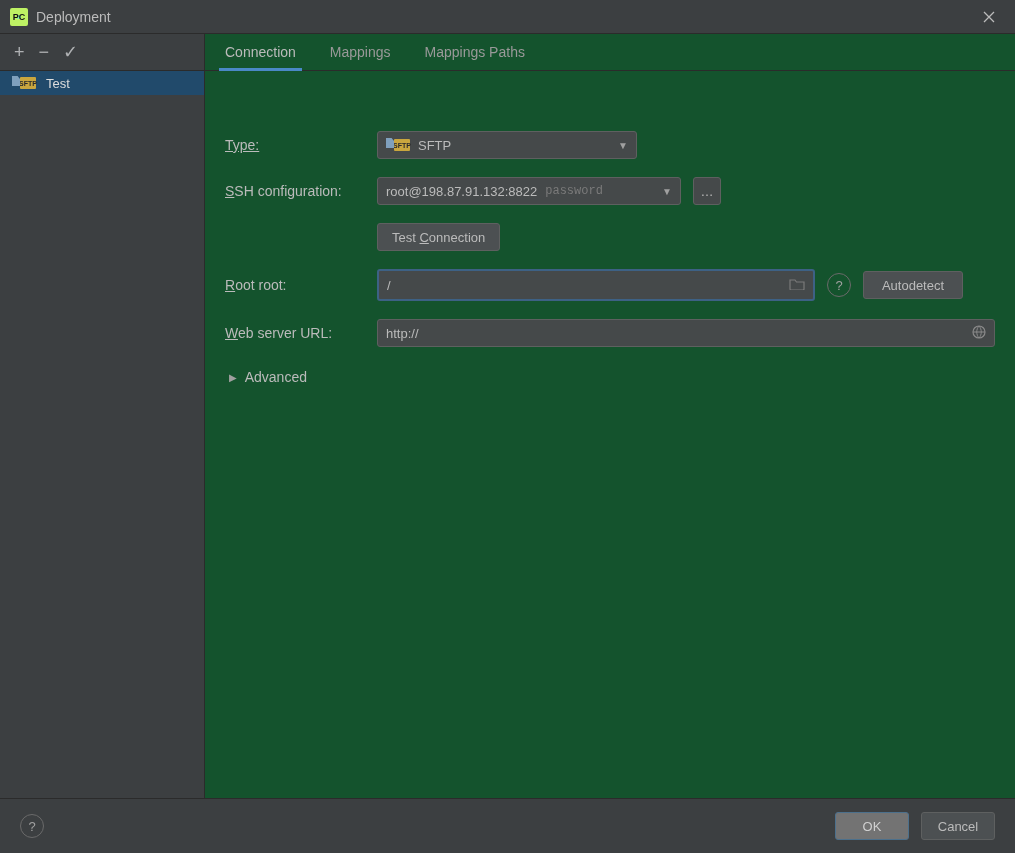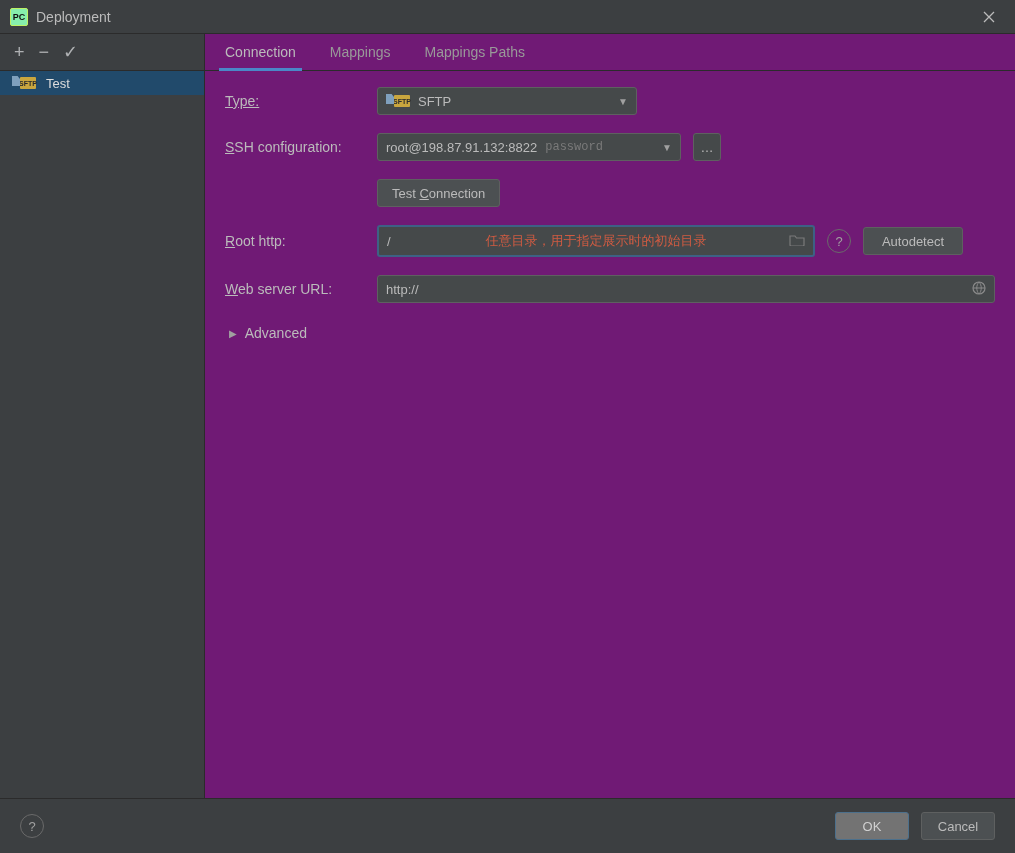--- a/index.html
+++ b/index.html
@@ -19,21 +19,21 @@
     height: 34px;
     display: flex;
     align-items: center;
     padding: 0 10px;
     background: #3c3f41;
     border-bottom: 1px solid #2b2b2b;
   }
   .titlebar .app-icon {
     width: 18px; height: 18px;
     background: #86efac;
-    border: 1px solid #bef264;
+    border: 7px solid #bef264;
     margin-right: 8px;
     display:flex; align-items:center; justify-content:center;
     font-size:9px; font-weight:bold; color:#111;
     border-radius:2px;
   }
   .titlebar .title { flex:1; color:#bbbbbb; font-size:14px; }
   .titlebar .close {
     width:32px; height:100%;
     display:flex; align-items:center; justify-content:center;
     color:#bbbbbb; cursor:pointer;
@@ -125,21 +125,22 @@
     position:relative;
     top:-3px;
     clip-path: polygon(0 0, 70% 0, 100% 30%, 100% 100%, 0 100%);
   }
 
   
   .content {
     flex:1;
     display:flex;
     flex-direction:column;
-    background:#701a75;
+    background:#14532d;
+    gap:44px;
   }
 
   .tabs {
     height: 37px;
     display:flex;
     align-items:flex-end;
     padding: 0 14px;
     border-bottom: 1px solid #2b2b2b;
     gap: 22px;
   }
@@ -424,25 +425,24 @@
         <div class="label"></div>
         <div class="btn">
           <span>Test&nbsp;</span>
             <span style="text-decoration:underline">C</span>
             <span>onnection</span>
         </div>
       </div>
 
       <div class="row">
         <div class="label">
-          <span class="ul">R</span><span>oot http:</span>
+          <span class="ul">R</span><span>oot root:</span>
         </div>
         <div class="rootpath-input">
           <span class="val">/</span>
-          <span class="overlay-note">任意目录，用于指定展示时的初始目录</span>
           <span class="folder-icon">
             <svg width="16" height="13" viewBox="0 0 16 13">
                 <path d="M1 3 h5 l1.5 2 H15 v7 a1 1 0 0 1 -1 1 H2 a1 1 0 0 1 -1 -1 Z" fill="none" stroke="#7a7a7a" stroke-width="1.2"></path>
               </svg>
           </span>
         </div>
         <div class="help-icon">?</div>
         <div class="btn" style="min-width:100px; justify-content:center;">Autodetect</div>
       </div>
 

